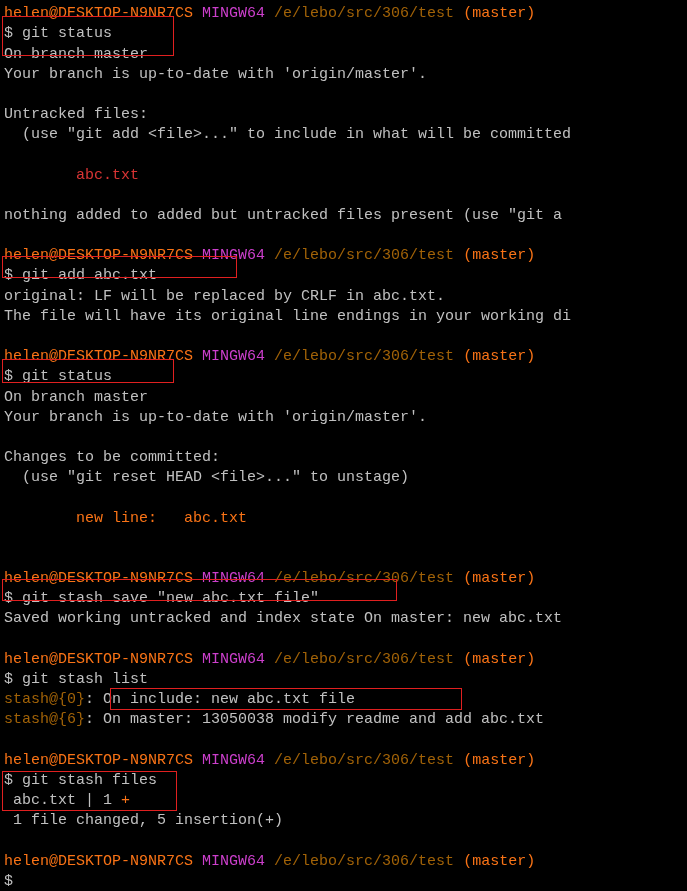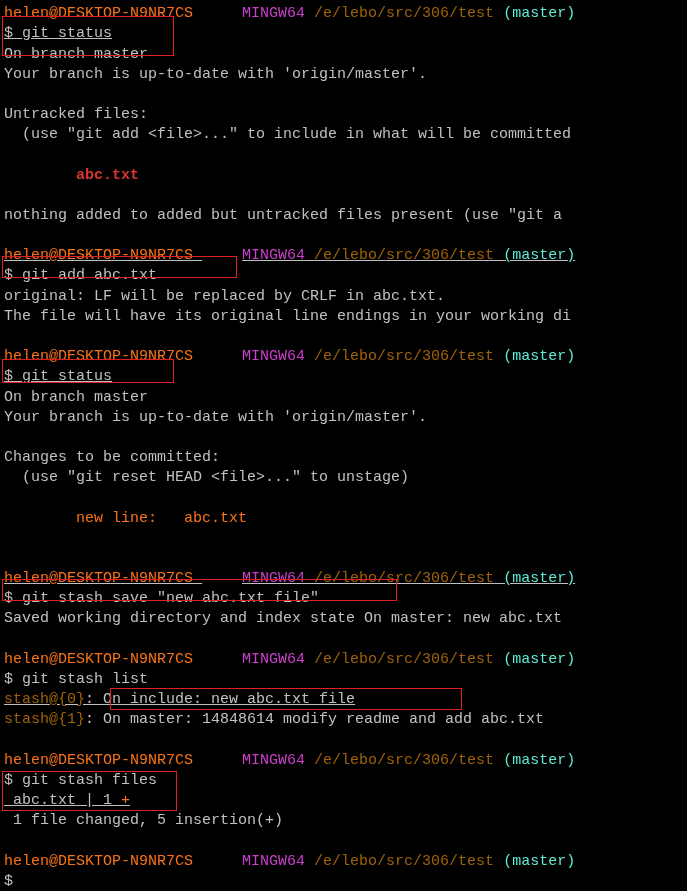--- a/index.html
+++ b/index.html
@@ -10,27 +10,27 @@
       font-size: 15px;
       line-height: 1.35;
       padding: 4px 0 4px 4px;
       width: 687px;
       height: 891px;
       overflow: hidden;
       white-space: nowrap;
     }
     .line { white-space: pre; }
     .green { color: #f97316; }
-    .magenta { color: #cc3fcc; margin-left: 40px; }
+    .magenta { color: #cc3fcc; }
     .yellow { color: #a16207; }
-    .cyan { color: #5eead4; }
-    .red { color: #d83434; font-weight: bold; }
+    .cyan { color: #f97316; }
+    .red { color: #d83434; }
     .white { color: #c0c0c0; }
     .spacer { height: 20px; }
-    .rel { position: relative; text-decoration: underline; }
+    .rel { position: relative; }
     .overlay-box {
       position: absolute;
       border: 1px solid #e02020;
       pointer-events: none;
     }
   </style>
 </head>
 <body>
 
 <div class="line"><span class="green">helen@DESKTOP-N9NR7CS</span> <span class="magenta">MINGW64</span> <span class="yellow">/e/lebo/src/306/test</span> <span class="cyan">(master)</span></div>
@@ -59,27 +59,27 @@
 <div class="spacer"></div>
 <div class="line white">Changes to be committed:</div>
 <div class="line white">  (use "git reset HEAD &lt;file&gt;..." to unstage)</div>
 <div class="spacer"></div>
 <div class="line green">        new line:   abc.txt</div>
 <div class="spacer"></div>
 <div class="spacer"></div>
 
 <div class="line rel"><span class="green">helen@DESKTOP-N9NR7CS</span> <span class="magenta">MINGW64</span> <span class="yellow">/e/lebo/src/306/test</span> <span class="cyan">(master)</span><div class="overlay-box" style="left:-2px; top:10px; width:395px; height:22px;"></div></div>
 <div class="line"><span class="white">$</span> <span class="white">git stash save "new abc.txt file"</span></div>
-<div class="line white">Saved working directory and index state On master: new abc.txt</div>
+<div class="line white">Saved working untracked and index state On master: new abc.txt</div>
 <div class="spacer"></div>
 
 <div class="line"><span class="green">helen@DESKTOP-N9NR7CS</span> <span class="magenta">MINGW64</span> <span class="yellow">/e/lebo/src/306/test</span> <span class="cyan">(master)</span></div>
 <div class="line"><span class="white">$</span> <span class="white">git stash list</span></div>
 <div class="line rel"><span class="yellow">stash@{0}</span><span class="white">: </span><span class="white">On include: new abc.txt file</span><div class="overlay-box" style="left:106px; top:-2px; width:352px; height:22px;"></div></div>
-<div class="line"><span class="yellow">stash@{1}</span><span class="white">: On master: 14848614 modify readme and add abc.txt</span></div>
+<div class="line"><span class="yellow">stash@{6}</span><span class="white">: On master: 13050038 modify readme and add abc.txt</span></div>
 <div class="spacer"></div>
 
 <div class="line"><span class="green">helen@DESKTOP-N9NR7CS</span> <span class="magenta">MINGW64</span> <span class="yellow">/e/lebo/src/306/test</span> <span class="cyan">(master)</span></div>
 <div class="line"><span class="white">$</span> <span class="white">git stash files</span></div>
 <div class="line rel"><span class="white"> abc.txt | 1 </span><span class="green">+</span><div class="overlay-box" style="left:-2px; top:-20px; width:175px; height:40px;"></div></div>
 <div class="line white"> 1 file changed, 5 insertion(+)</div>
 <div class="spacer"></div>
 
 <div class="line"><span class="green">helen@DESKTOP-N9NR7CS</span> <span class="magenta">MINGW64</span> <span class="yellow">/e/lebo/src/306/test</span> <span class="cyan">(master)</span></div>
 <div class="line"><span class="white">$</span></div>

